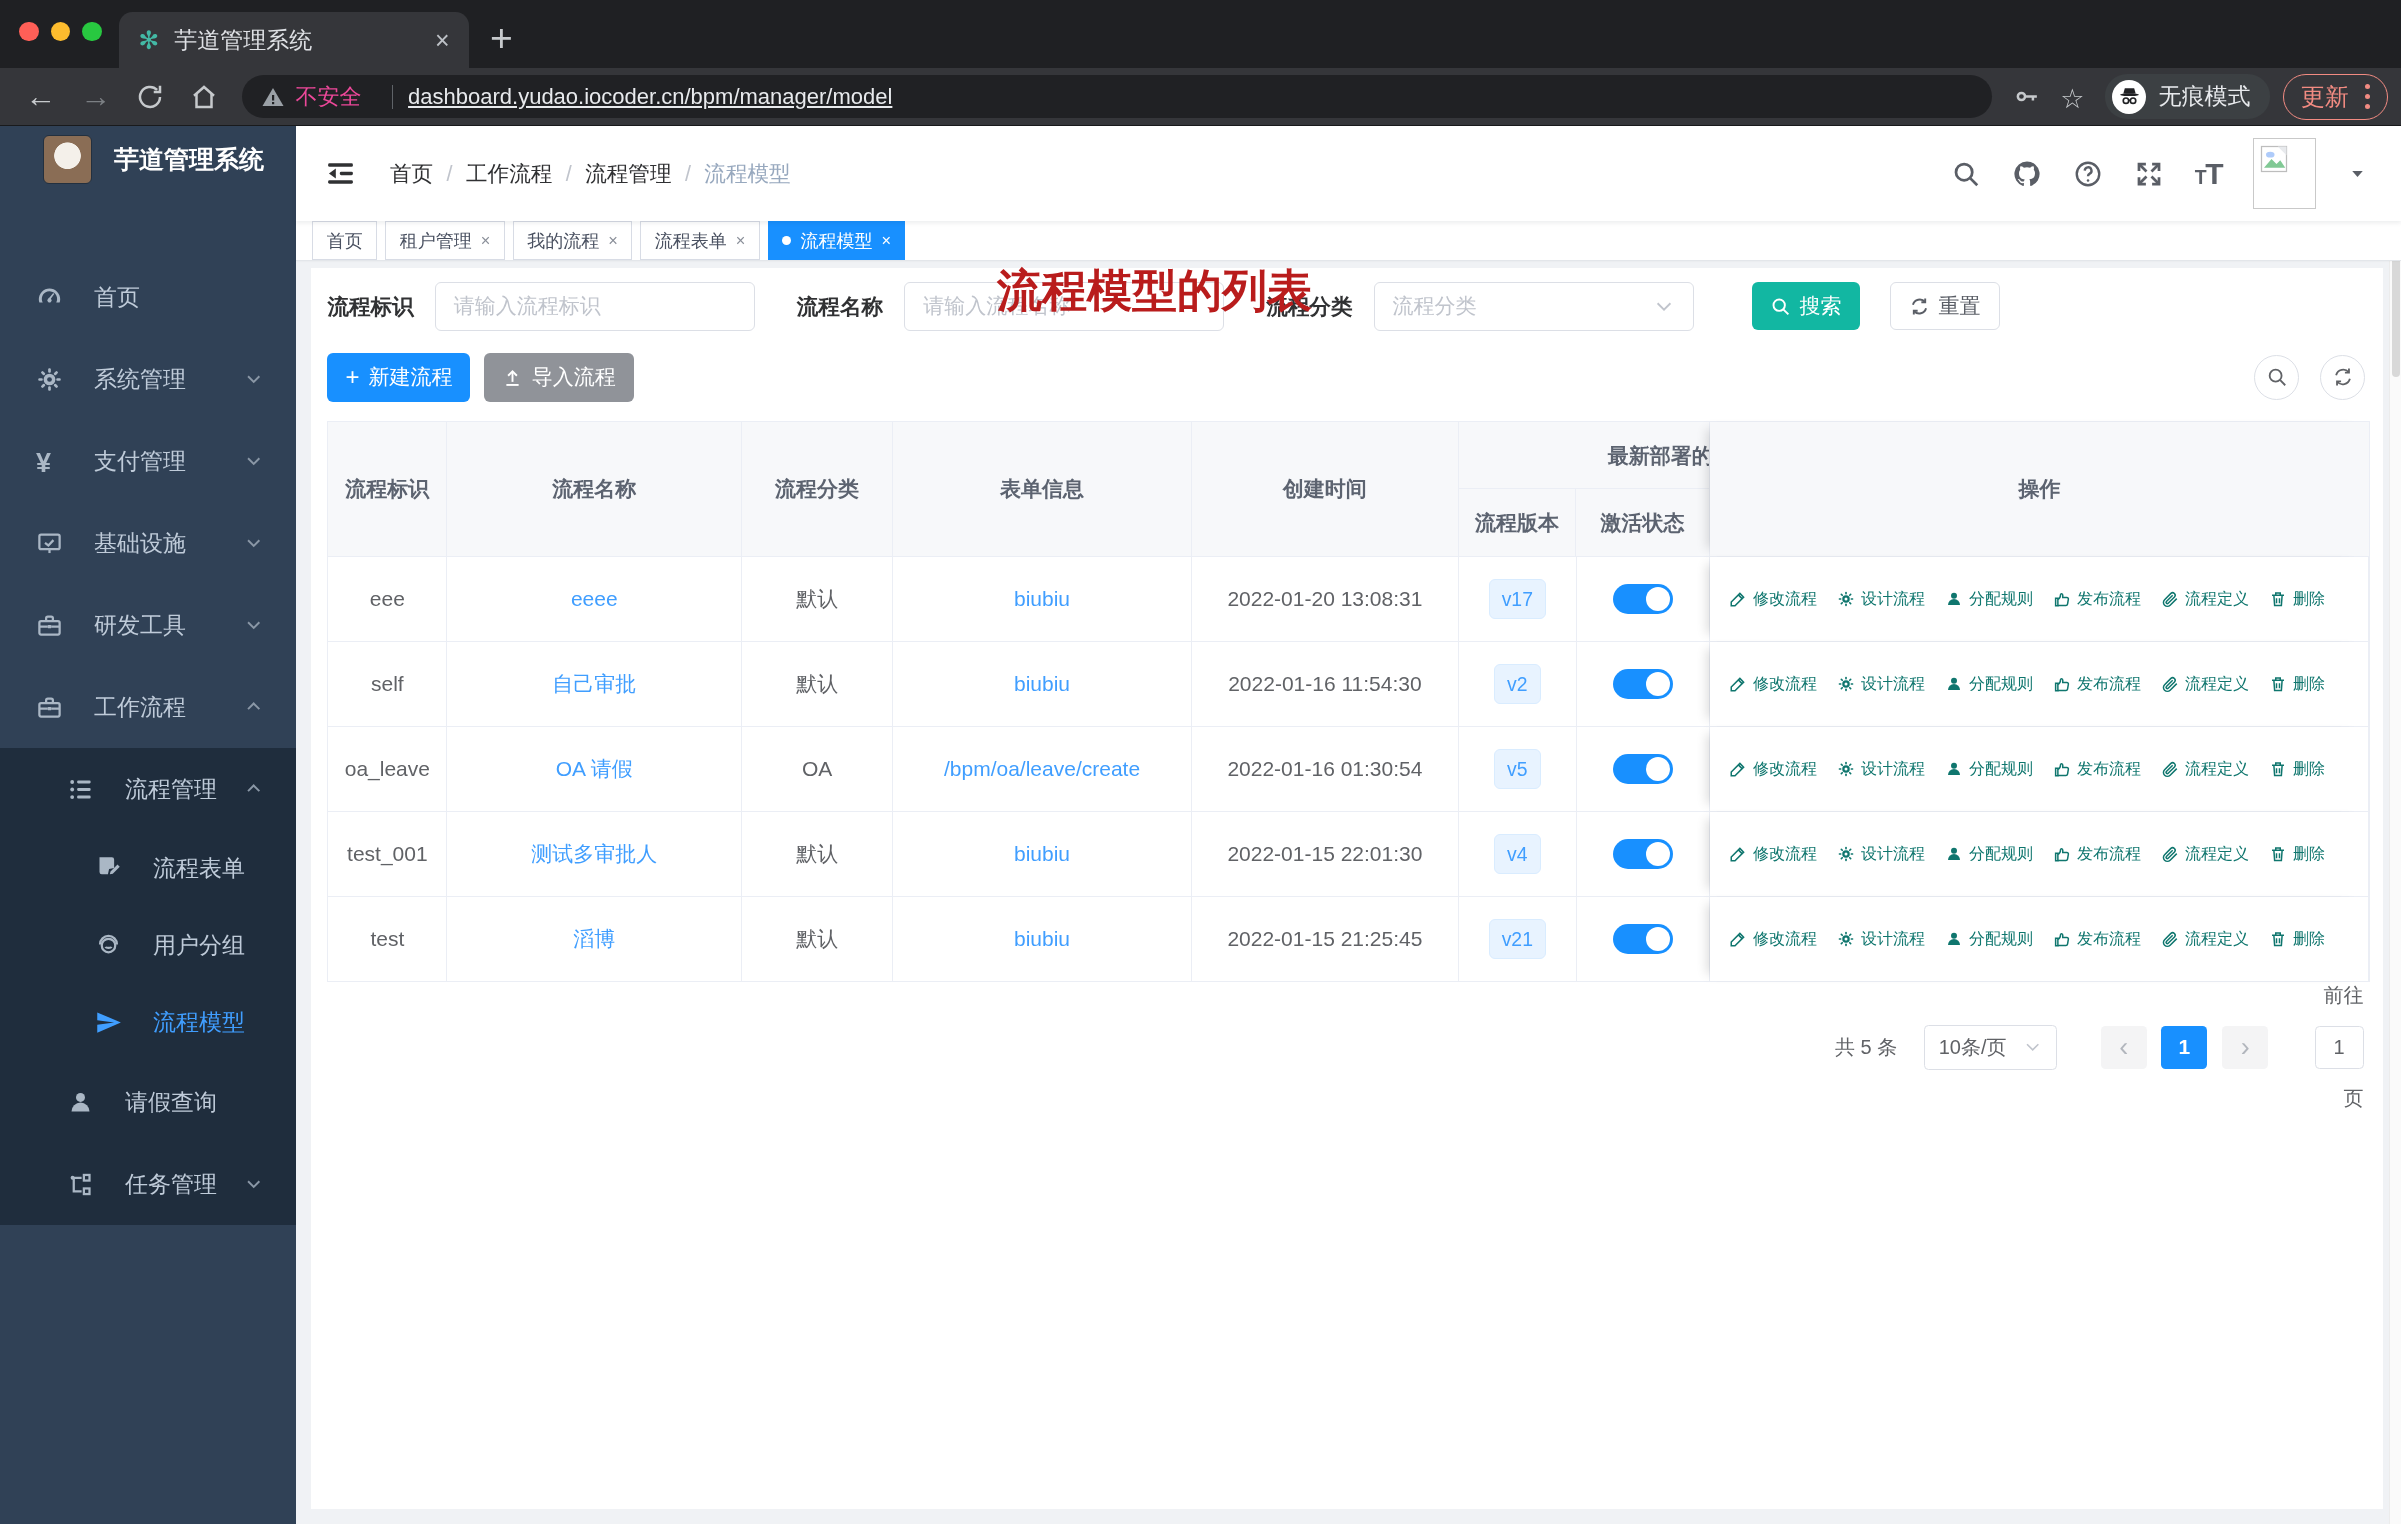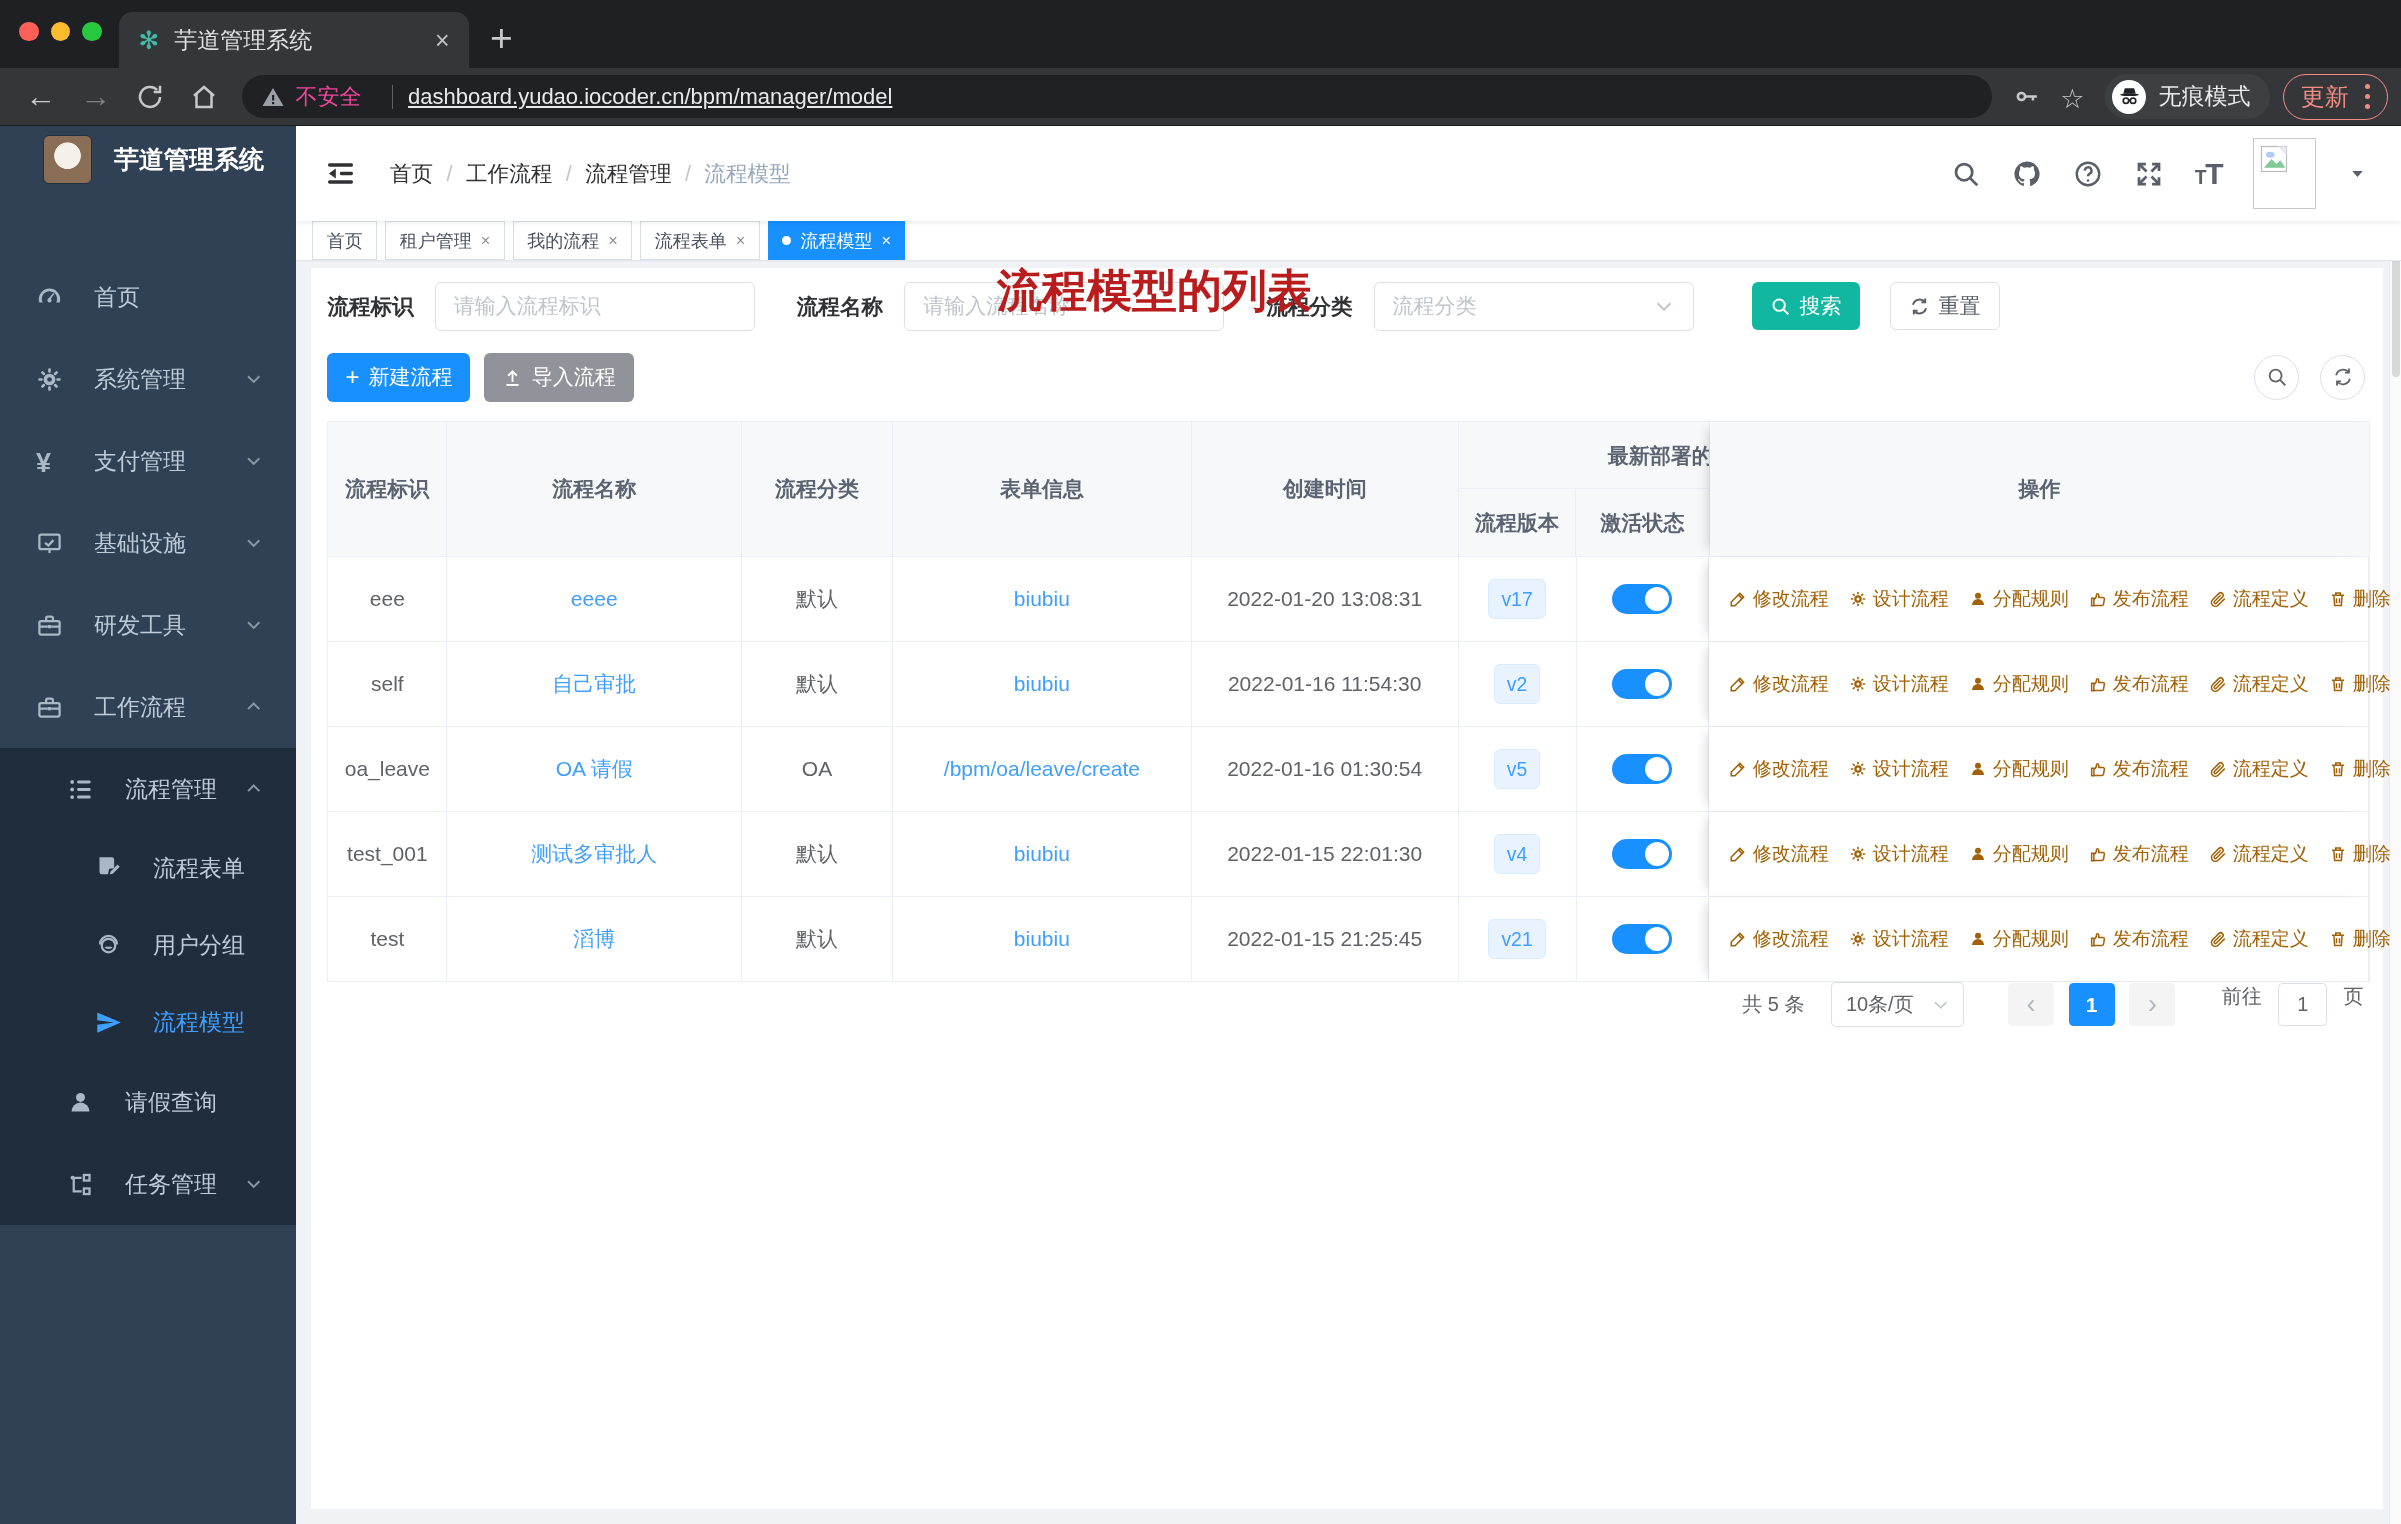--- a/index.html
+++ b/index.html
@@ -129,36 +129,36 @@
   .cops { width:660px; background:#f7f8fa; display:flex; align-items:center; justify-content:center;
     box-shadow:-10.4px 0 10.4px -7.4px rgba(0,0,0,.14); position:relative; z-index:1; }
   .trow { display:flex; height:85px; border-top:0.7px solid #ebeef5; background:#fff; }
   .trow .cops { background:#fff; justify-content:flex-start; padding-left:19.4px; gap:20px; }
   .link { color:#409eff; cursor:pointer; }
   .badge { background:#e8f3ff; border:0.7px solid #d9ecff; color:#409eff; font-size:19.4px;
     padding:7.4px 12px; border-radius:6px; }
   .switch { width:60px; height:30px; border-radius:15px; background:#1890ff; position:relative; cursor:pointer; }
   .switch::after { content:""; position:absolute; right:3px; top:3px; width:24px; height:24px;
     border-radius:50%; background:#fff; }
-  .op-link { color:#a16207; font-size:19px; display:flex; align-items:center; gap:6px;
+  .op-link { color:#0f766e; font-size:16px; display:flex; align-items:center; gap:6px;
     white-space:nowrap; cursor:pointer; }
   .op-ic { width:18px; height:18px; display:block; }
   .op-ic svg { width:18px; height:18px; display:block; }
 
   
   .pager { display:flex; align-items:center; justify-content:flex-end; 
     font-size:20px; color:#606266; padding-right:3px; }
   .pg-total { margin-right:27px; }
   .size-sel { width:133px; height:45px; border:1.5px solid #dcdfe6; border-radius:4.5px; display:flex;
     align-items:center; justify-content:space-between; padding:0 13.4px; margin-right:36px; cursor:pointer; }
   .size-sel .sel-chev { width:19.4px; height:19.4px; }
   .pg-btn { width:46px; height:43px; background:#f4f4f5; border-radius:4.5px; display:flex; align-items:center;
     justify-content:center; color:#b2b6bd; font-size:27px; margin:0 7.4px; cursor:pointer; }
   .pg-cur { background:#1890ff; color:#fff; font-weight:bold; font-size:21px; }
-  .pg-goto { margin-left:39px; display:flex; align-items:flex-start; gap:16.4px; }
+  .pg-goto { margin-left:39px; display:flex; align-items:flex-end; gap:16.4px;flex-direction:column; }
   .goto-input { width:49px; height:43px; border:1.5px solid #dcdfe6; border-radius:4.5px; display:flex;
     align-items:center; justify-content:center; color:#606266; }
 
   
   .scrollbar { position:absolute; right:0; top:0; width:12px; height:100%;
     background:#fafafa; border-left:0.7px solid #ececec; }
   .scroll-thumb { position:absolute; top:4.5px; left:1.5px; width:8.2px; height:246px;
     background:#d8d8d8; border-radius:4.5px; }
 </style>
 </head>

